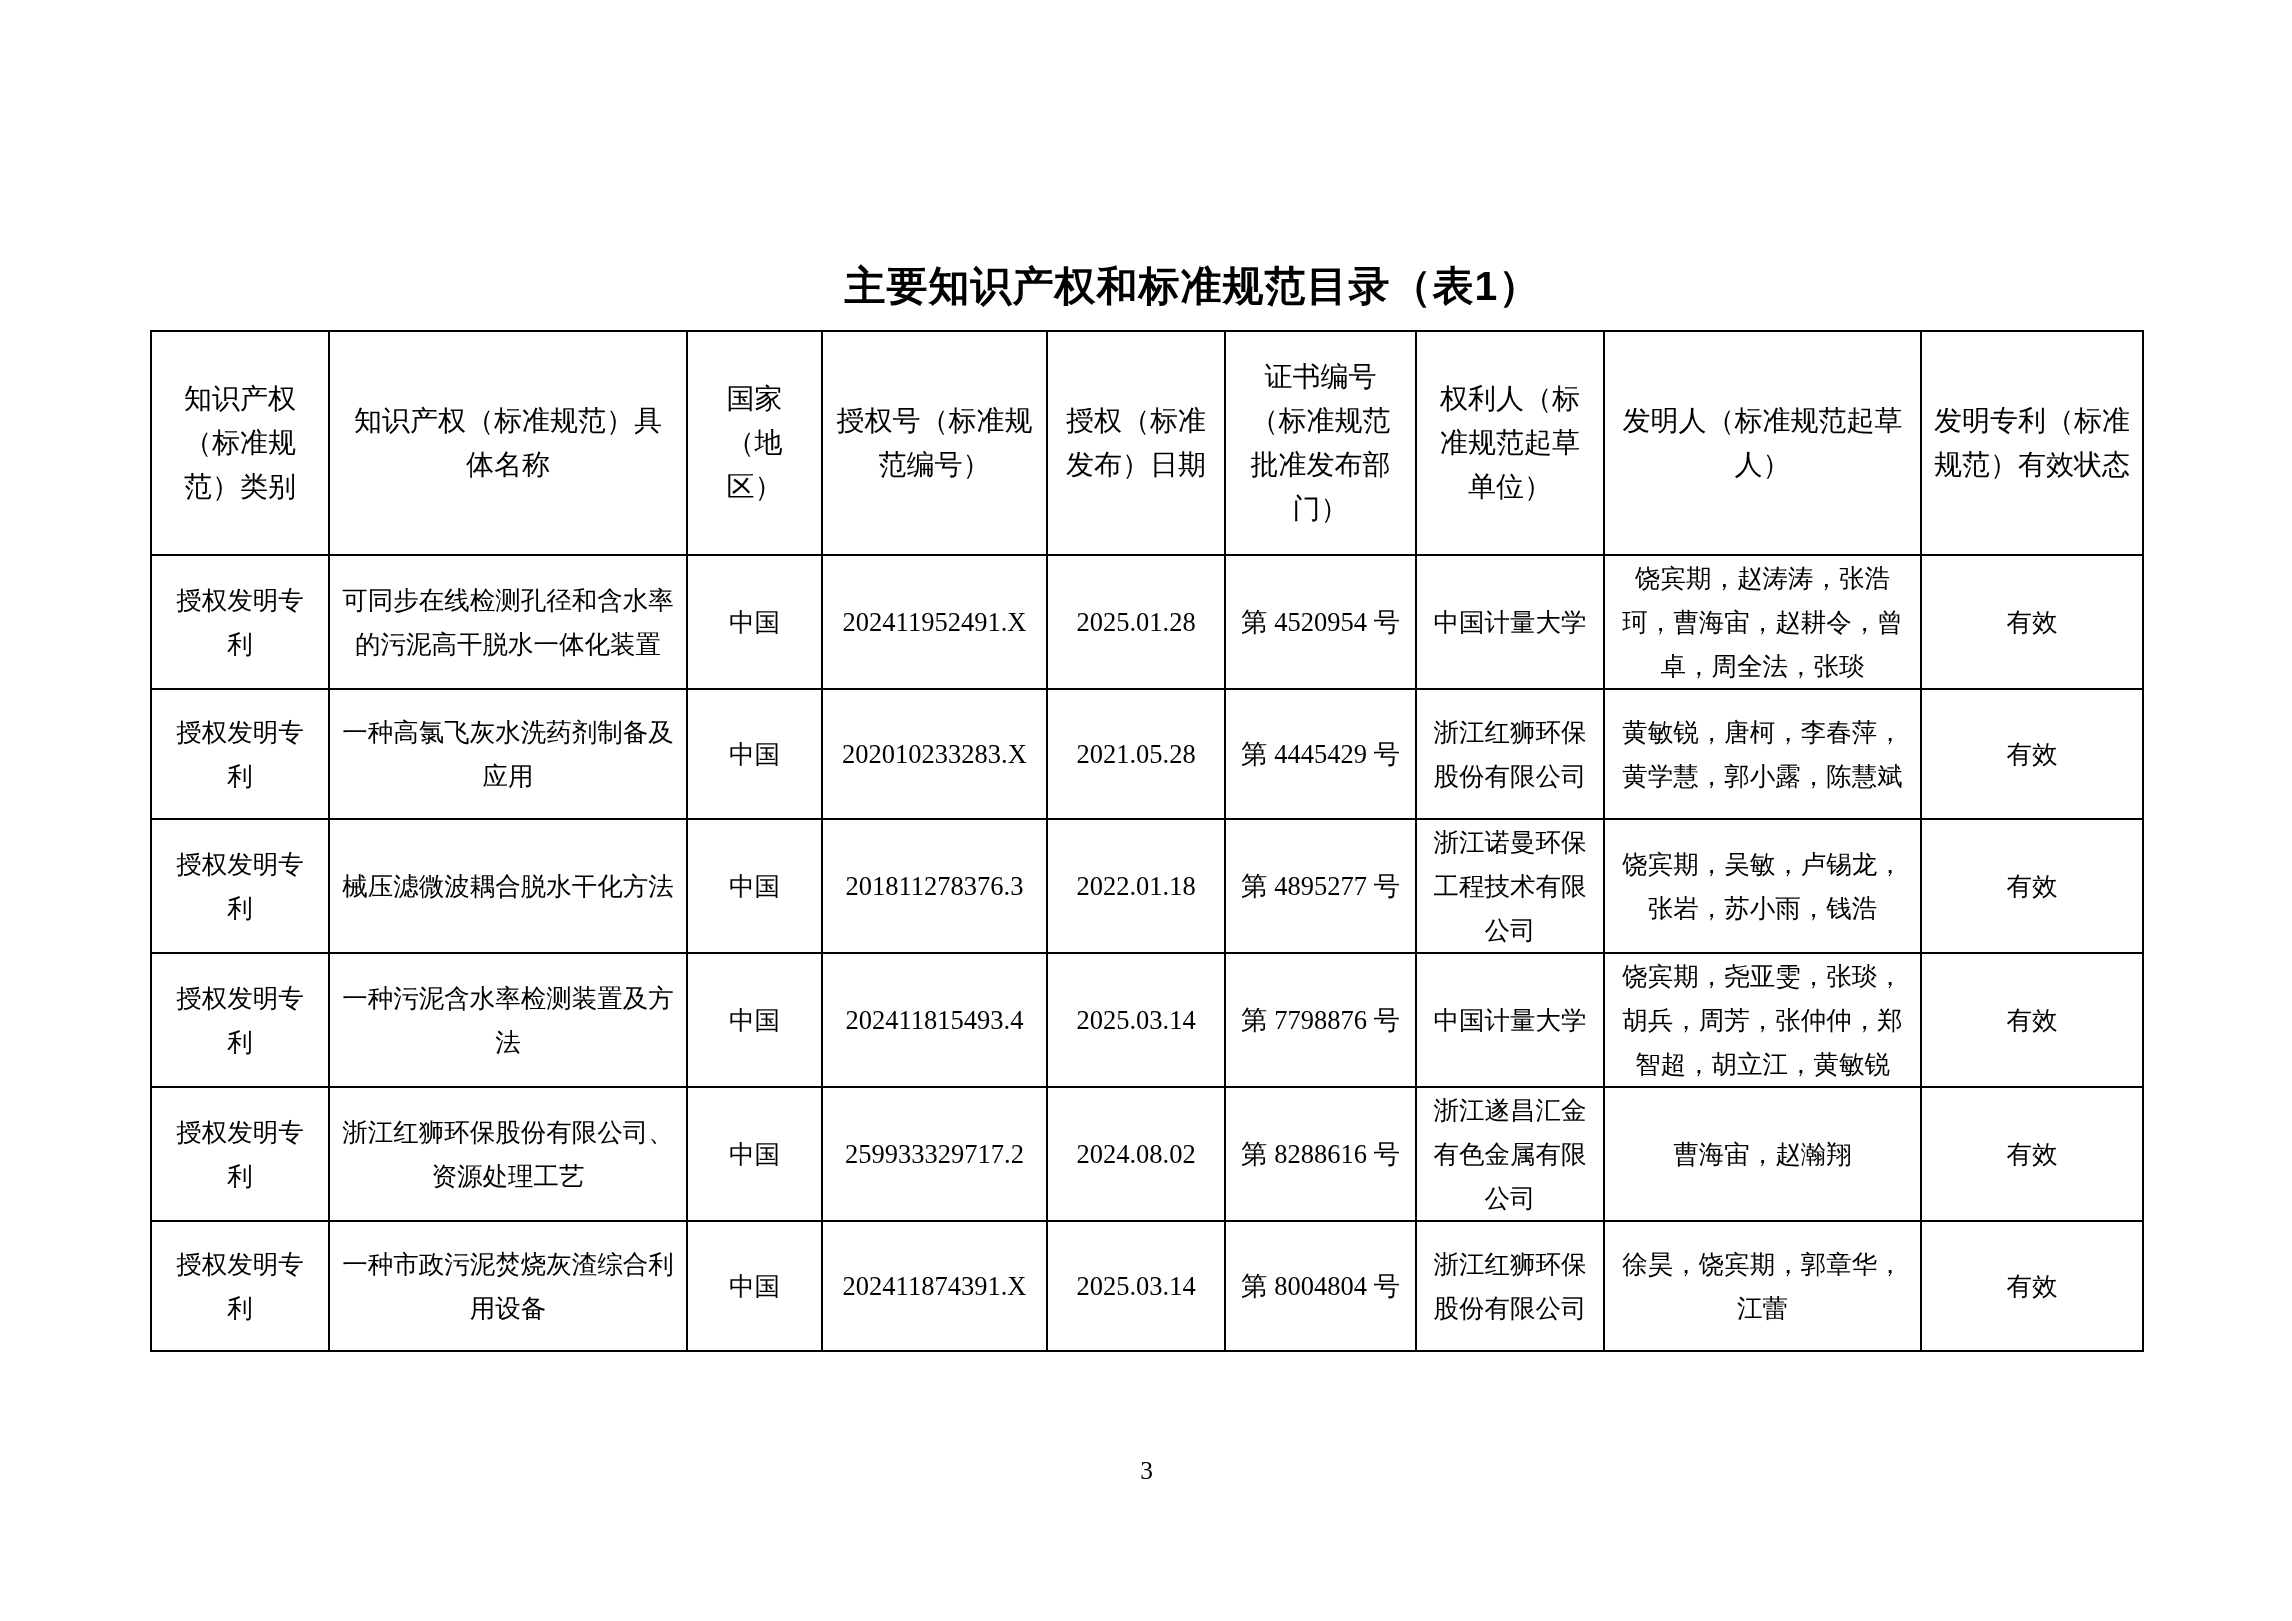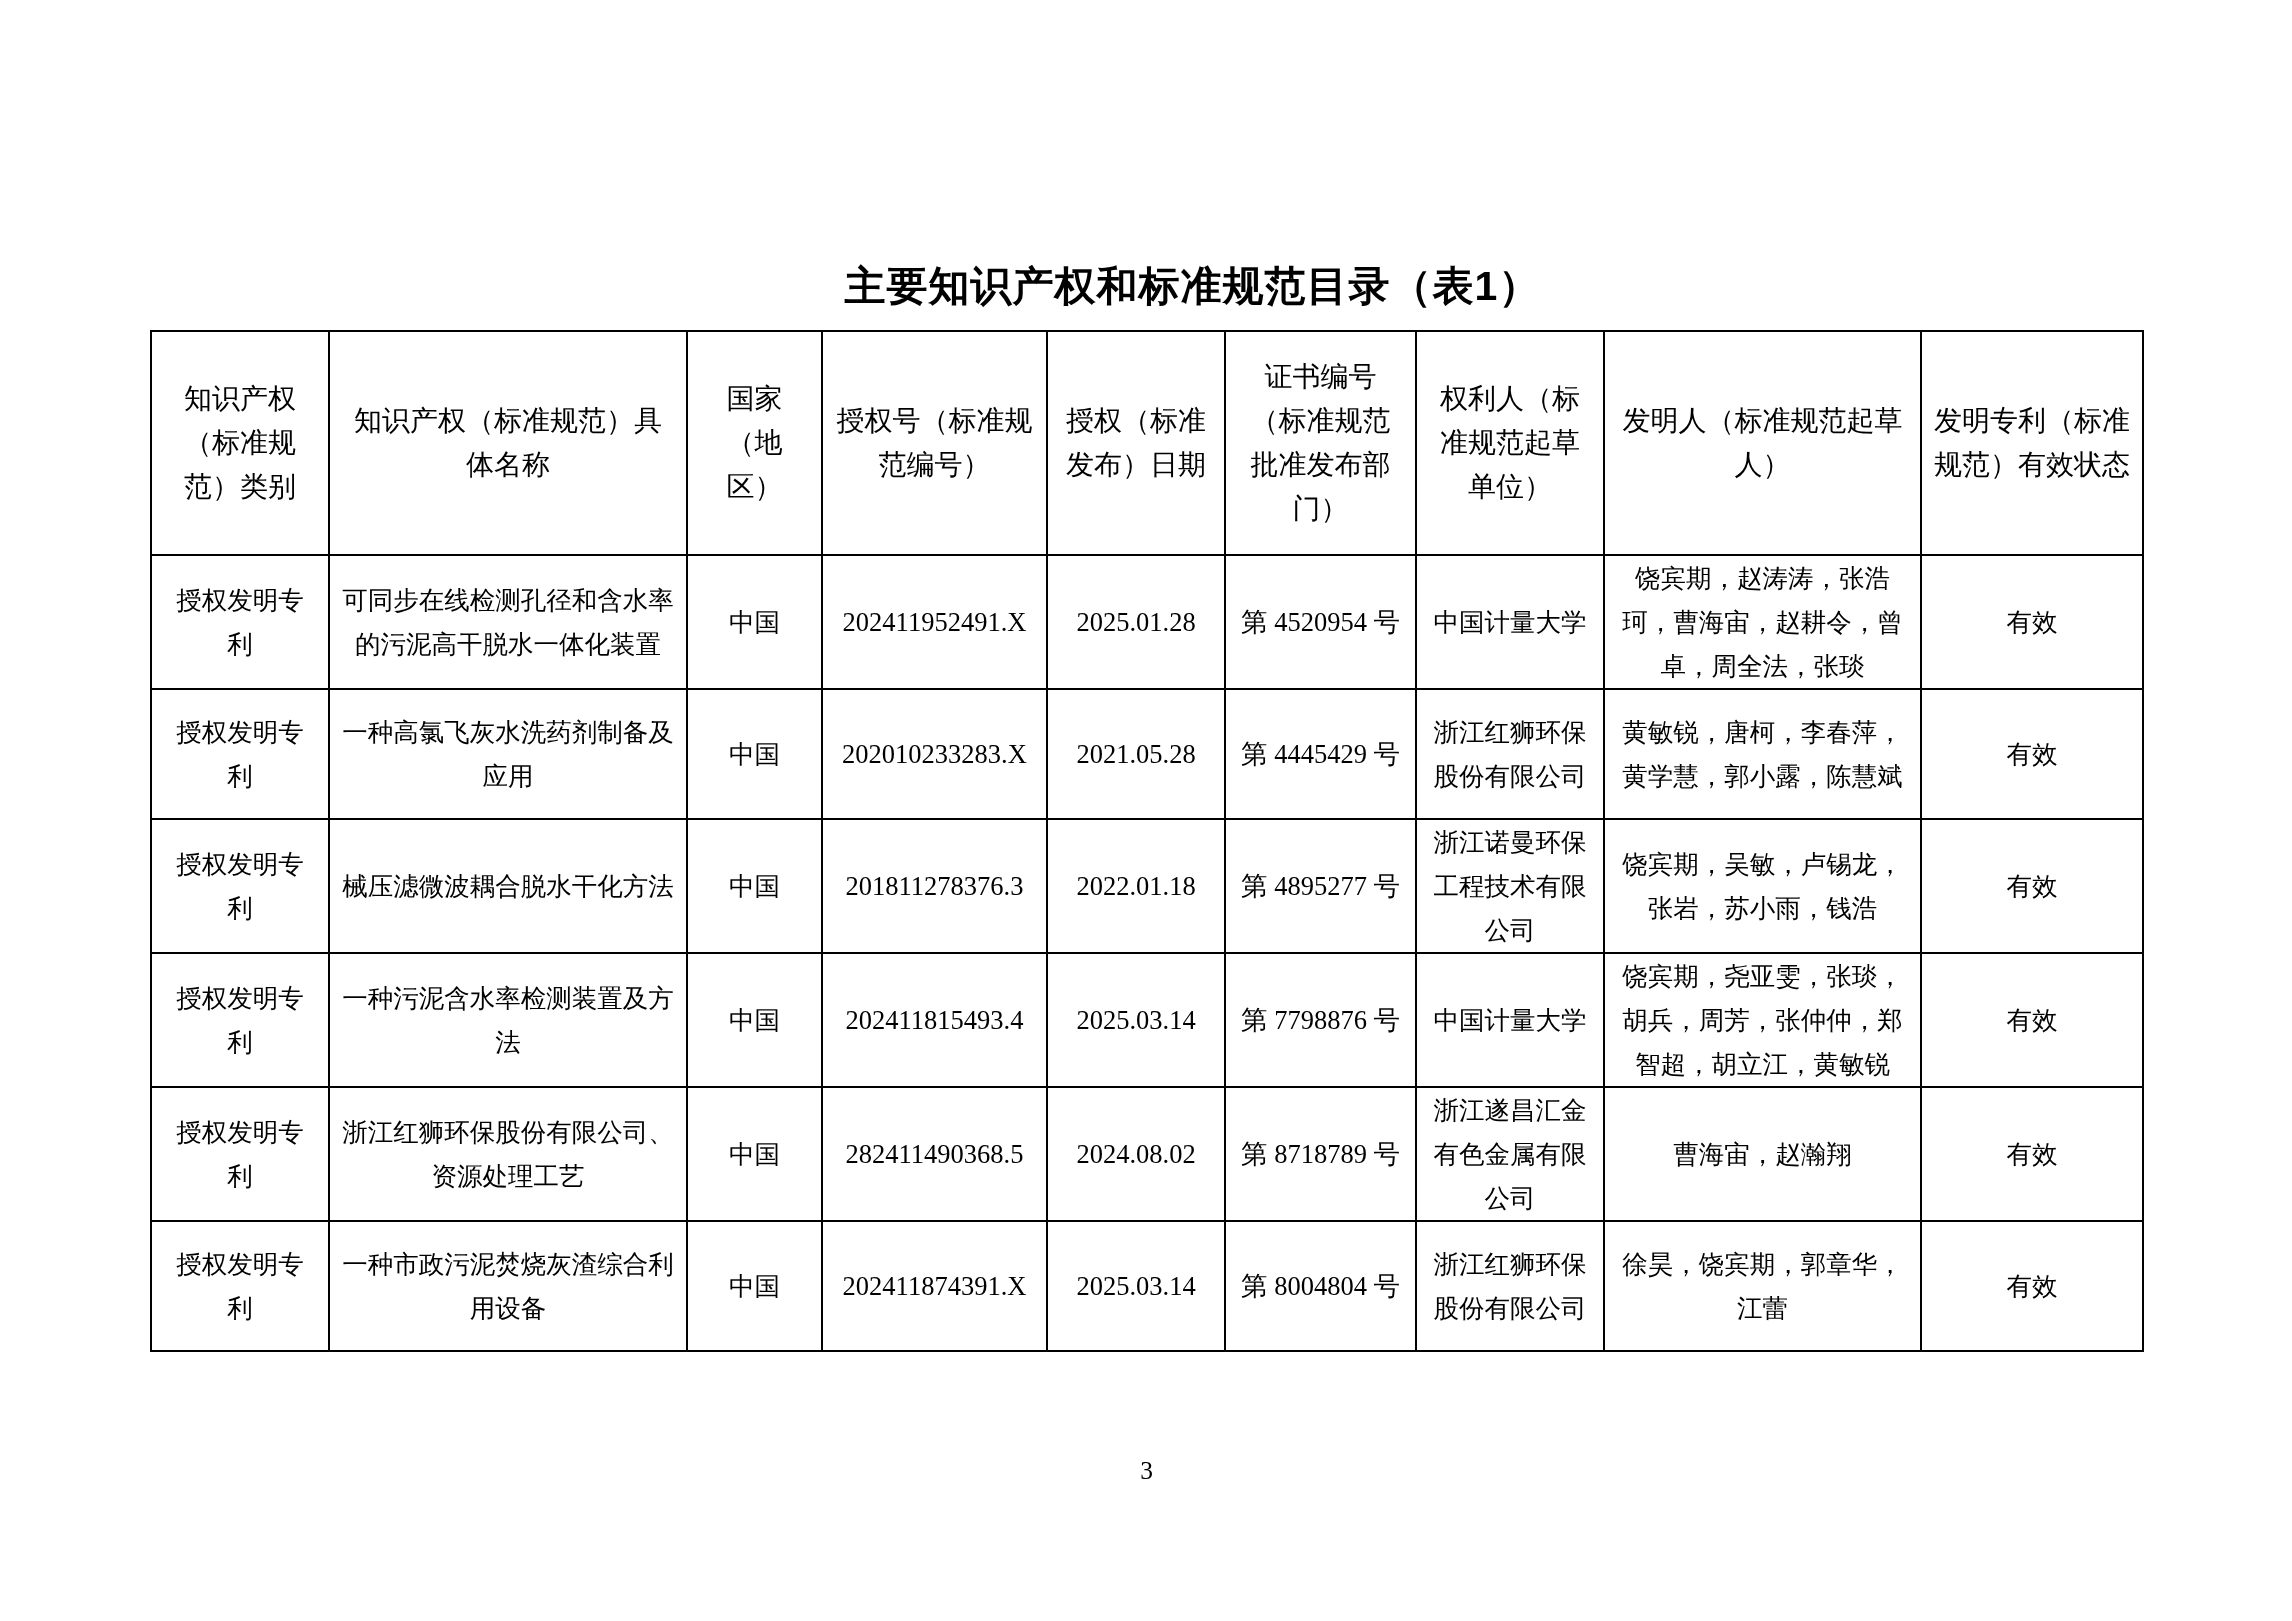--- a/index.html
+++ b/index.html
@@ -91,23 +91,23 @@
       <td class="num">2025.03.14</td>
       <td class="num">第 7798876 号</td>
       <td>中国计量大学</td>
       <td>饶宾期，尧亚雯，张琰，胡兵，周芳，张仲仲，郑智超，胡立江，黄敏锐</td>
       <td>有效</td>
     </tr>
     <tr>
       <td>授权发明专利</td>
       <td>浙江红狮环保股份有限公司、资源处理工艺</td>
       <td>中国</td>
-      <td class="num">282411490368.5</td>
+      <td class="num">259933329717.2</td>
       <td class="num">2024.08.02</td>
-      <td class="num">第 8718789 号</td>
+      <td class="num">第 8288616 号</td>
       <td>浙江遂昌汇金有色金属有限公司</td>
       <td>曹海宙，赵瀚翔</td>
       <td>有效</td>
     </tr>
     <tr>
       <td>授权发明专利</td>
       <td>一种市政污泥焚烧灰渣综合利用设备</td>
       <td>中国</td>
       <td class="num">202411874391.X</td>
       <td class="num">2025.03.14</td>

